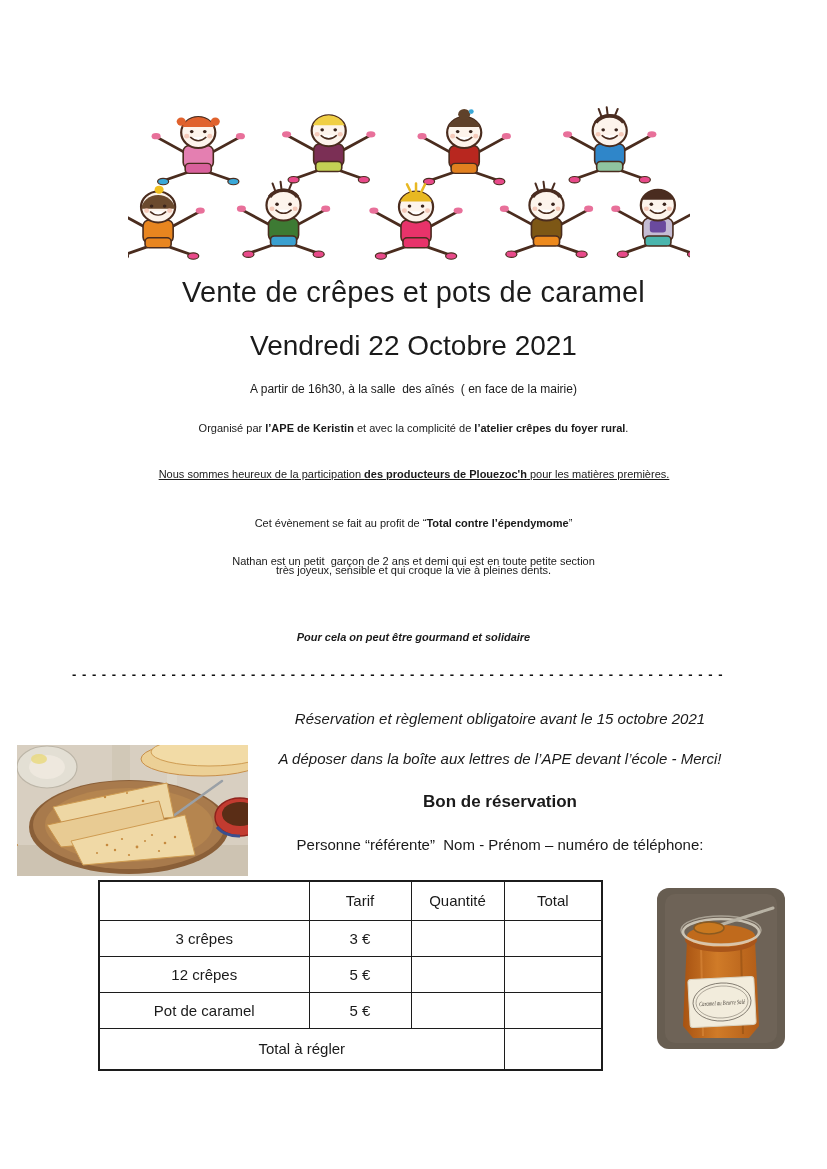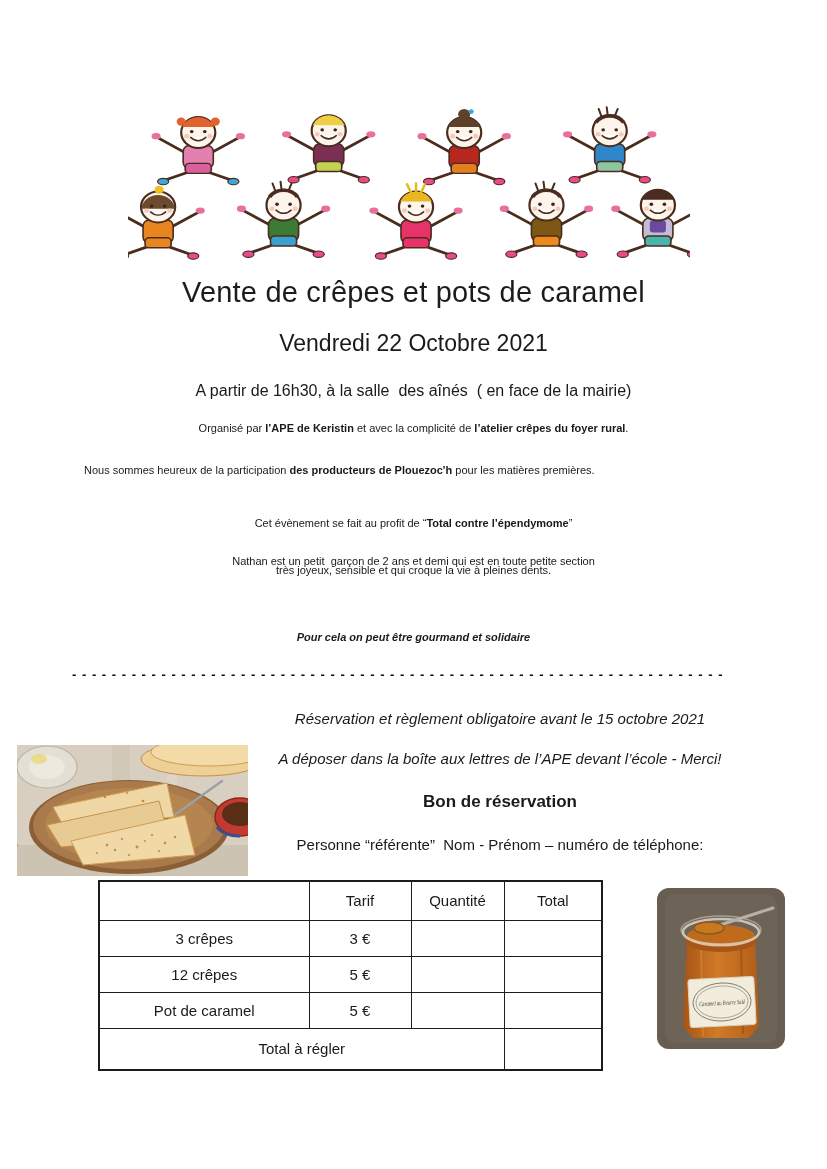--- a/index.html
+++ b/index.html
@@ -14,25 +14,25 @@
     color: #1a1a1a;
     overflow: hidden;
   }
   .abs { position: absolute; }
   .center { left: 0; width: 827px; text-align: center; }
   .keep-spaces { white-space: pre-wrap; }
 
   .kids-svg { left: 128px; top: 82px; width: 562px; height: 168px; }
 
   .title { top: 260px; font-size: 29px; font-weight: 400; color: #1c1c1c; letter-spacing: 0.2px; }
-  .date-line { top: 314px; font-size: 23px; font-weight: 400; }
-  .intro { top: 366px; font-size: 16px; }
+  .date-line { top: 314px; font-size: 28px; font-weight: 400; }
+  .intro { top: 366px; font-size: 12px; }
   .para { font-size: 11px; }
   .organise { top: 406px; }
-  .participation { top: 444px; left: 84px; width: 660px; text-align: left; line-height: 20px; }
+  .participation { top: 444px; left: 84px; width: 660px; text-align: center; line-height: 28px; text-decoration: underline; }
   .profit { top: 501px; }
   .nathan1 { top: 539px; }
   .nathan2 { top: 548px; }
   .slogan { top: 615px; font-weight: bold; font-style: italic; }
 
   .dashes {
     top: 651px; left: 72px; width: 670px; height: 18px;
     font-size: 13px; font-weight: bold; letter-spacing: 1px;
     white-space: nowrap; overflow: hidden; color: #111;
   }

